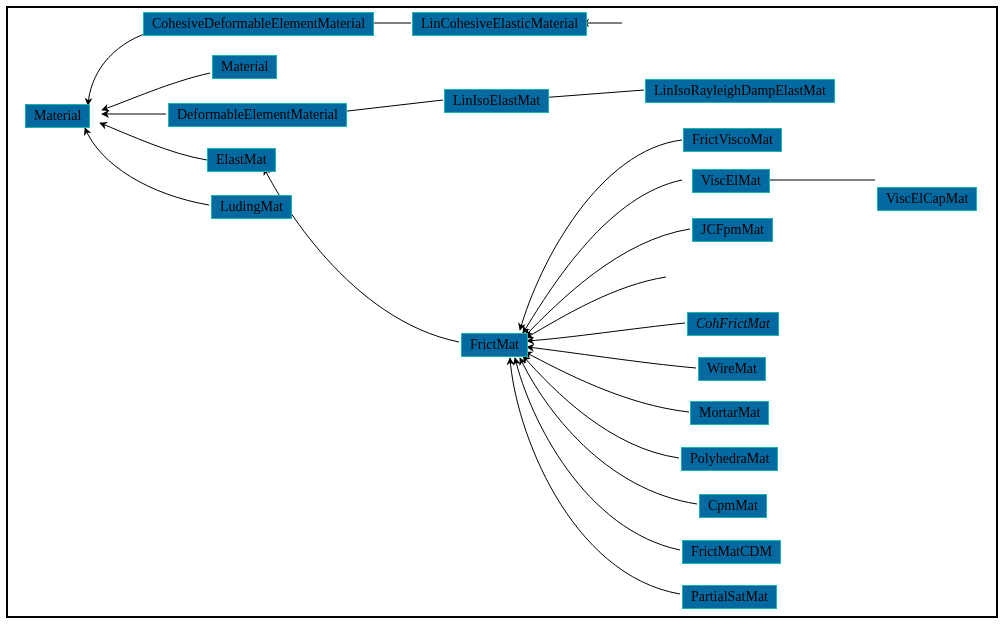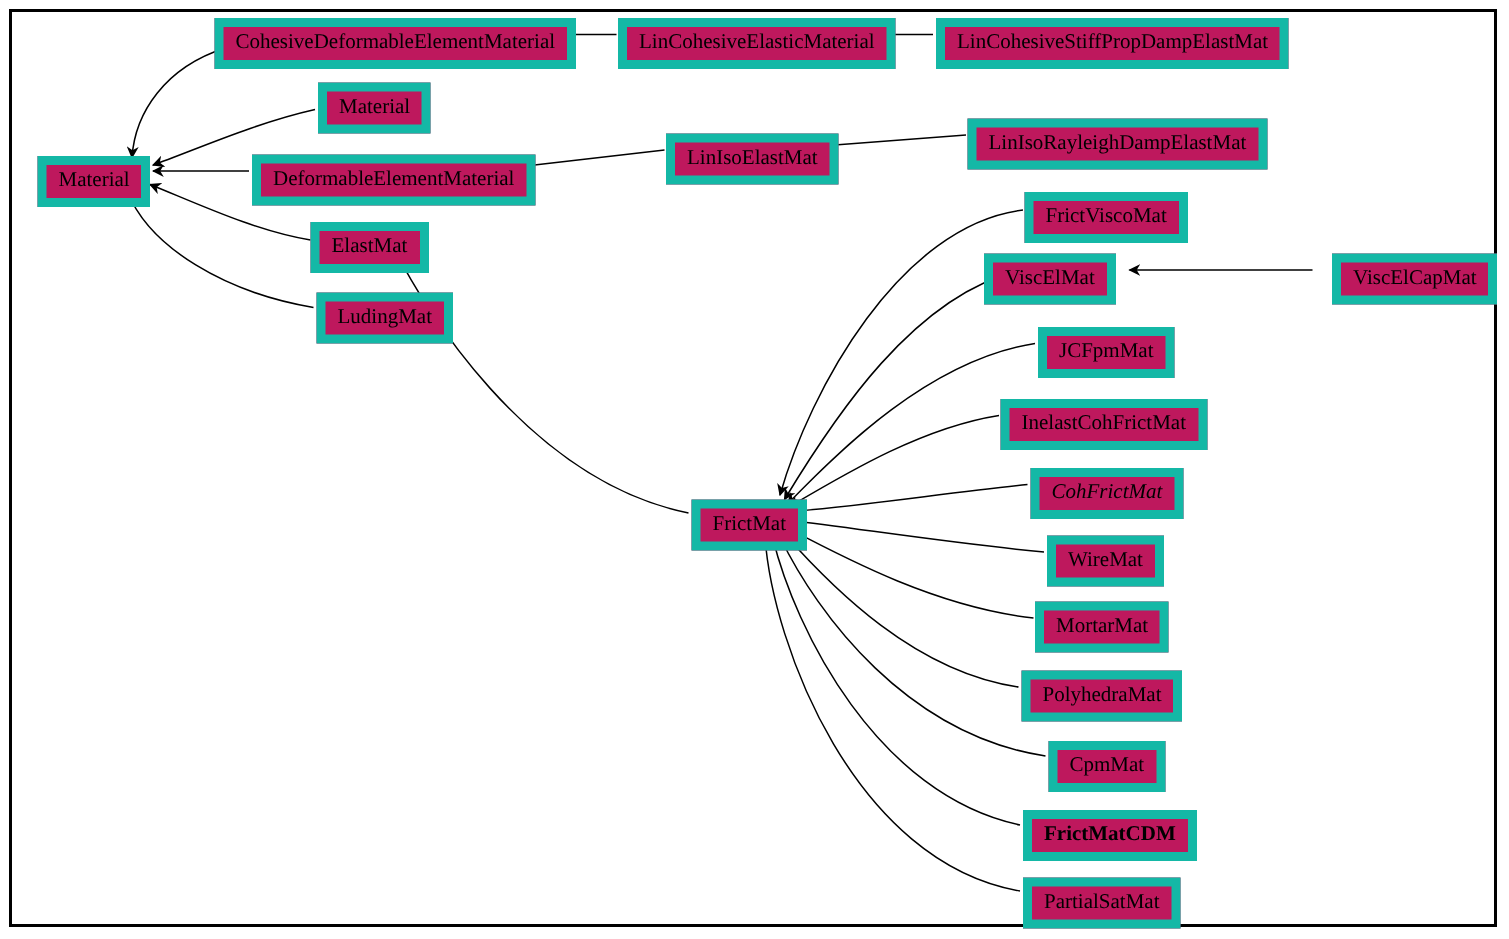--- a/index.html
+++ b/index.html
@@ -27,22 +27,22 @@
   svg.edges {
     position: absolute;
     left: 0;
     top: 0;
     width: 1006px;
     height: 626px;
     pointer-events: none;
   }
   .node {
     position: absolute;
-    border: 6px solid #14b8a6;
-    background: #be185d;
+    border: 1px solid #14b8a6;
+    background: #0369a1;
     font-size: 14px;
     line-height: 1;
     padding: 4px 8px;
     white-space: nowrap;
     box-sizing: border-box;
     text-align: center;
   }
 </style>
 </head>
 <body>
@@ -103,52 +103,50 @@
       <path d="M680,594 C570,575 515,430 510,358" marker-end="url(#arrow)"></path>
     </g>
   </svg>
 
   <div class="node" style="left:25px; top:104px;"><span>Material</span></div>
 
   <div class="node" style="left:143px; top:12px;"><span>CohesiveDeformableElementMaterial</span></div>
 
   <div class="node" style="left:412px; top:12px;"><span>LinCohesiveElasticMaterial</span></div>
 
-  <div class="node" style="left:624px; top:12px;"><span>LinCohesiveStiffPropDampElastMat</span></div>
 
   <div class="node" style="left:212px; top:55px;"><span>Material</span></div>
 
   <div class="node" style="left:444px; top:89px;"><span>LinIsoElastMat</span></div>
 
   <div class="node" style="left:168px; top:103px;"><span>DeformableElementMaterial</span></div>
 
   <div class="node" style="left:645px; top:79px;"><span>LinIsoRayleighDampElastMat</span></div>
 
   <div class="node" style="left:207px; top:148px;"><span>ElastMat</span></div>
 
   <div class="node" style="left:211px; top:195px;"><span>LudingMat</span></div>
 
   <div class="node" style="left:461px; top:333px;"><span>FrictMat</span></div>
 
   <div class="node" style="left:683px; top:128px;"><span>FrictViscoMat</span></div>
 
-  <div class="node" style="left:656px; top:169px;"><span>ViscElMat</span></div>
+  <div class="node" style="left:692px; top:169px;"><span>ViscElMat</span></div>
 
-  <div class="node" style="left:877px; top:169px;margin-left:11px;"><span>ViscElCapMat</span></div>
+  <div class="node" style="left:877px; top:187px;"><span>ViscElCapMat</span></div>
 
   <div class="node" style="left:692px; top:218px;"><span>JCFpmMat</span></div>
 
-  <div class="node" style="left:667px; top:266px;"><span>InelastCohFrictMat</span></div>
 
   <div class="node" style="left:687px; top:312px;font-style:italic;"><span>CohFrictMat</span></div>
 
   <div class="node" style="left:698px; top:357px;"><span>WireMat</span></div>
 
   <div class="node" style="left:690px; top:401px;"><span>MortarMat</span></div>
 
   <div class="node" style="left:681px; top:447px;"><span>PolyhedraMat</span></div>
 
   <div class="node" style="left:699px; top:494px;"><span>CpmMat</span></div>
 
-  <div class="node" style="left:682px; top:540px;font-weight:bold;"><span>FrictMatCDM</span></div>
+  <div class="node" style="left:682px; top:540px;"><span>FrictMatCDM</span></div>
 
   <div class="node" style="left:682px; top:585px;"><span>PartialSatMat</span></div>
 </div>
 
 </body></html>

